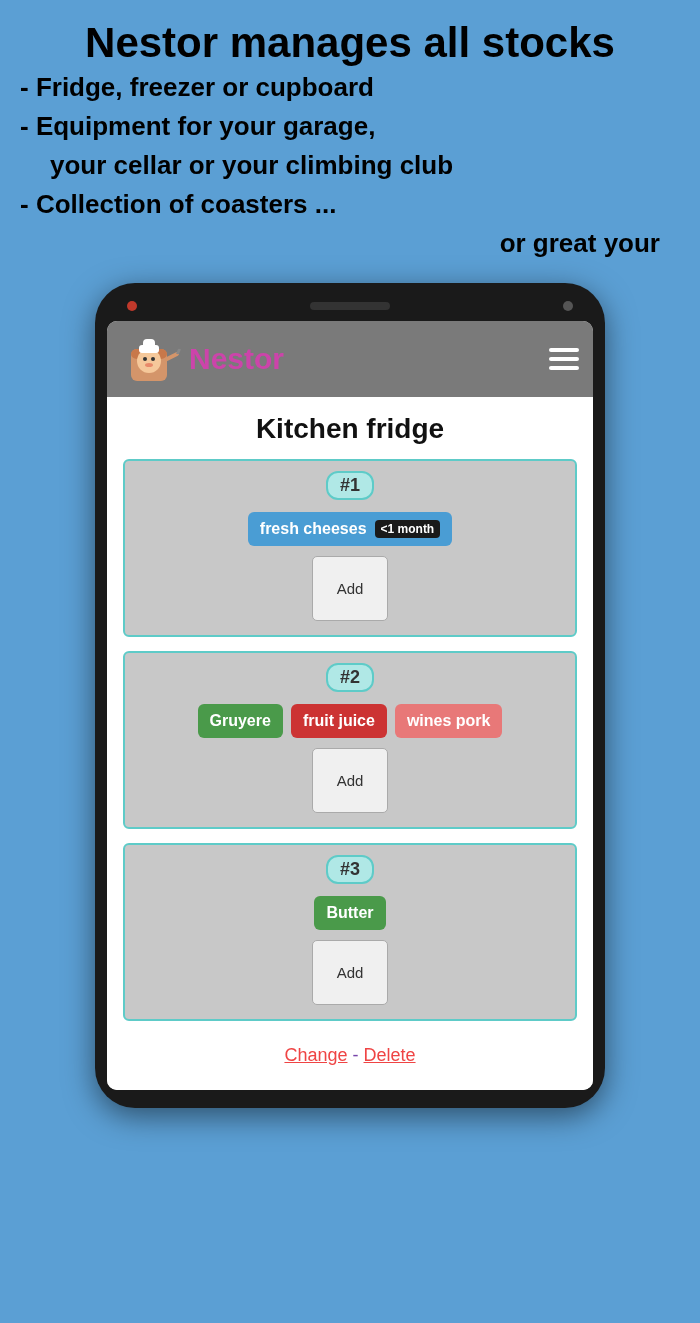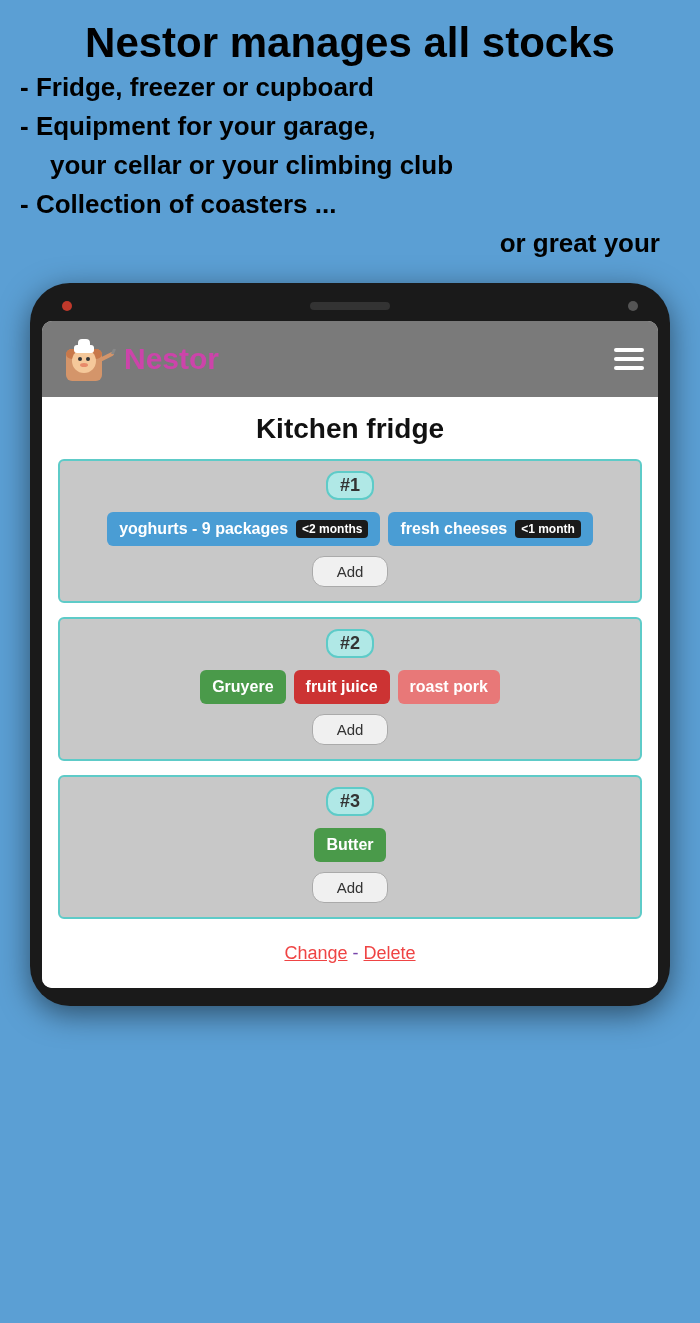--- a/index.html
+++ b/index.html
@@ -38,21 +38,21 @@
     }
 
     
     .phone-wrapper {
       display: flex;
       justify-content: center;
       padding: 10px 20px 20px 20px;
     }
 
     .phone {
-      width: 640px;
+      width: 510px;
       background: #1a1a1a;
       border-radius: 40px;
       padding: 18px 12px;
       box-shadow: 0 8px 30px rgba(0,0,0,0.5);
       position: relative;
     }
 
     .phone-top-bar {
       display: flex;
       align-items: center;
@@ -193,22 +193,22 @@
       padding: 2px 6px;
       border-radius: 4px;
       margin-left: 4px;
     }
 
     .add-btn {
       display: block;
       margin: 0 auto;
       background: #f0f0f0;
       border: 1px solid #aaa;
-      border-radius: 12px;
-      padding: 6px 24px;
+      border-radius: 5px;
+      padding: 23px 24px;
       font-size: 15px;
       cursor: pointer;
       color: #333;
     }
 
     
     .bottom-links {
       text-align: center;
       padding: 10px 0 4px 0;
       font-size: 18px;
@@ -283,42 +283,38 @@
         </div>
       </div>
 
       <div class="app-content">
         <div class="page-title">Kitchen fridge</div>
 
         <div class="shelf">
           <span class="shelf-number">#1</span>
           <div class="shelf-items">
             <span class="item-tag blue">
-              <span>yoghurts - 9 packages</span>
-              <span class="expiry-badge">&lt;2 months</span>
-            </span>
-            <span class="item-tag blue">
               <span>fresh cheeses</span>
               <span class="expiry-badge">&lt;1 month</span>
             </span>
           </div>
           <button class="add-btn">Add</button>
         </div>
 
         <div class="shelf">
           <span class="shelf-number">#2</span>
           <div class="shelf-items">
             <span class="item-tag green">
               <span>Gruyere</span>
             </span>
             <span class="item-tag red">
               <span>fruit juice</span>
             </span>
             <span class="item-tag pink">
-              <span>roast pork</span>
+              <span>wines pork</span>
             </span>
           </div>
           <button class="add-btn">Add</button>
         </div>
 
         <div class="shelf">
           <span class="shelf-number">#3</span>
           <div class="shelf-items">
             <span class="item-tag green">
               <span>Butter</span>

